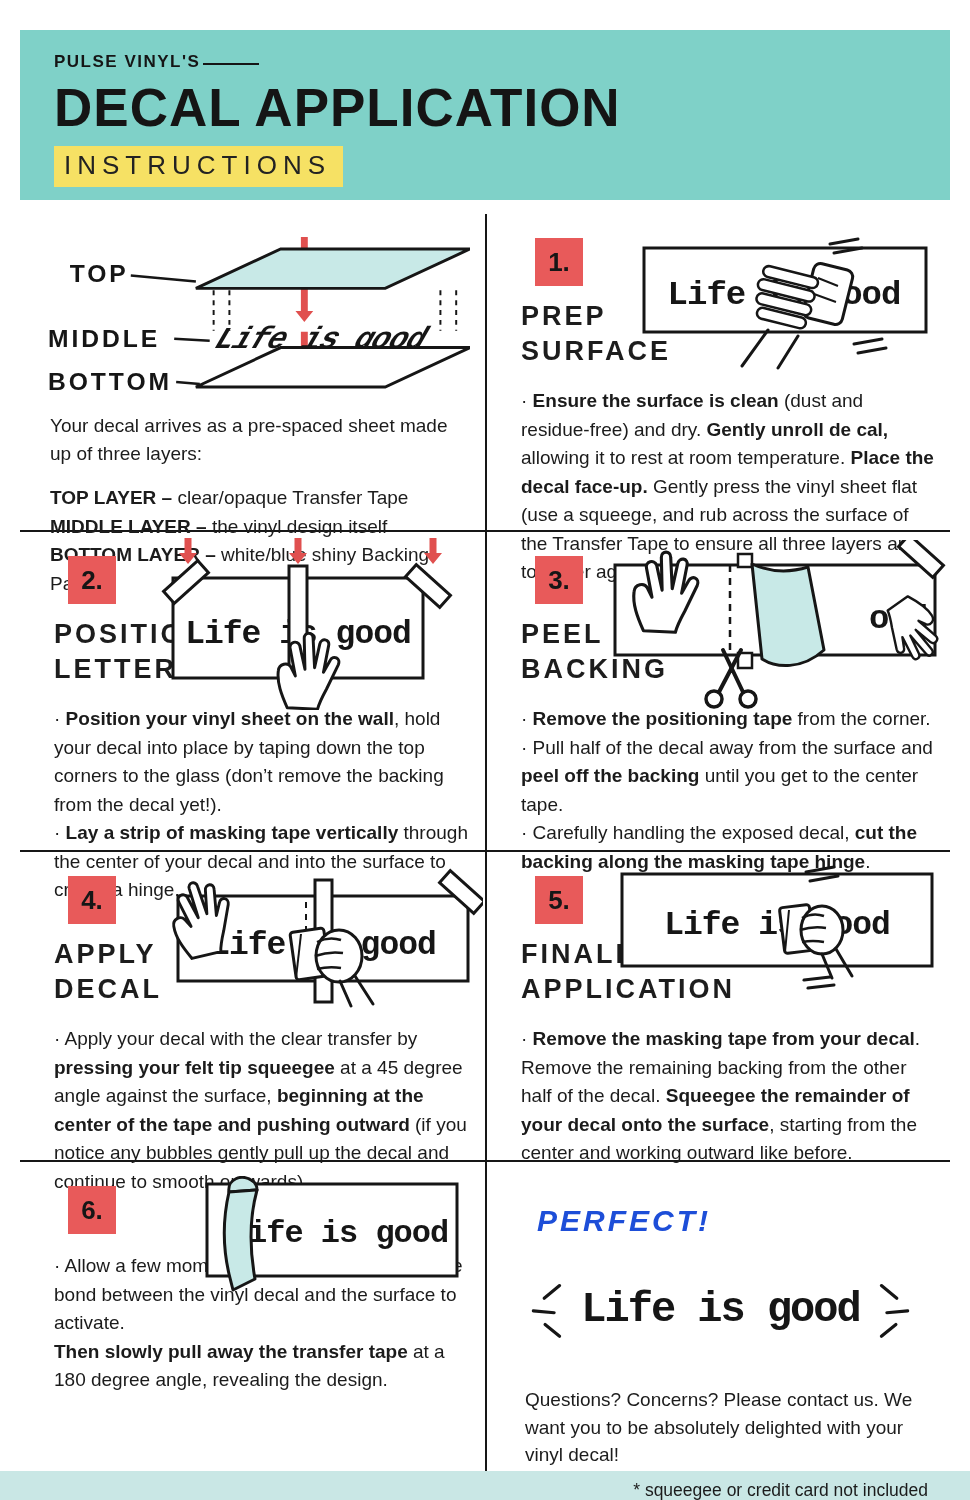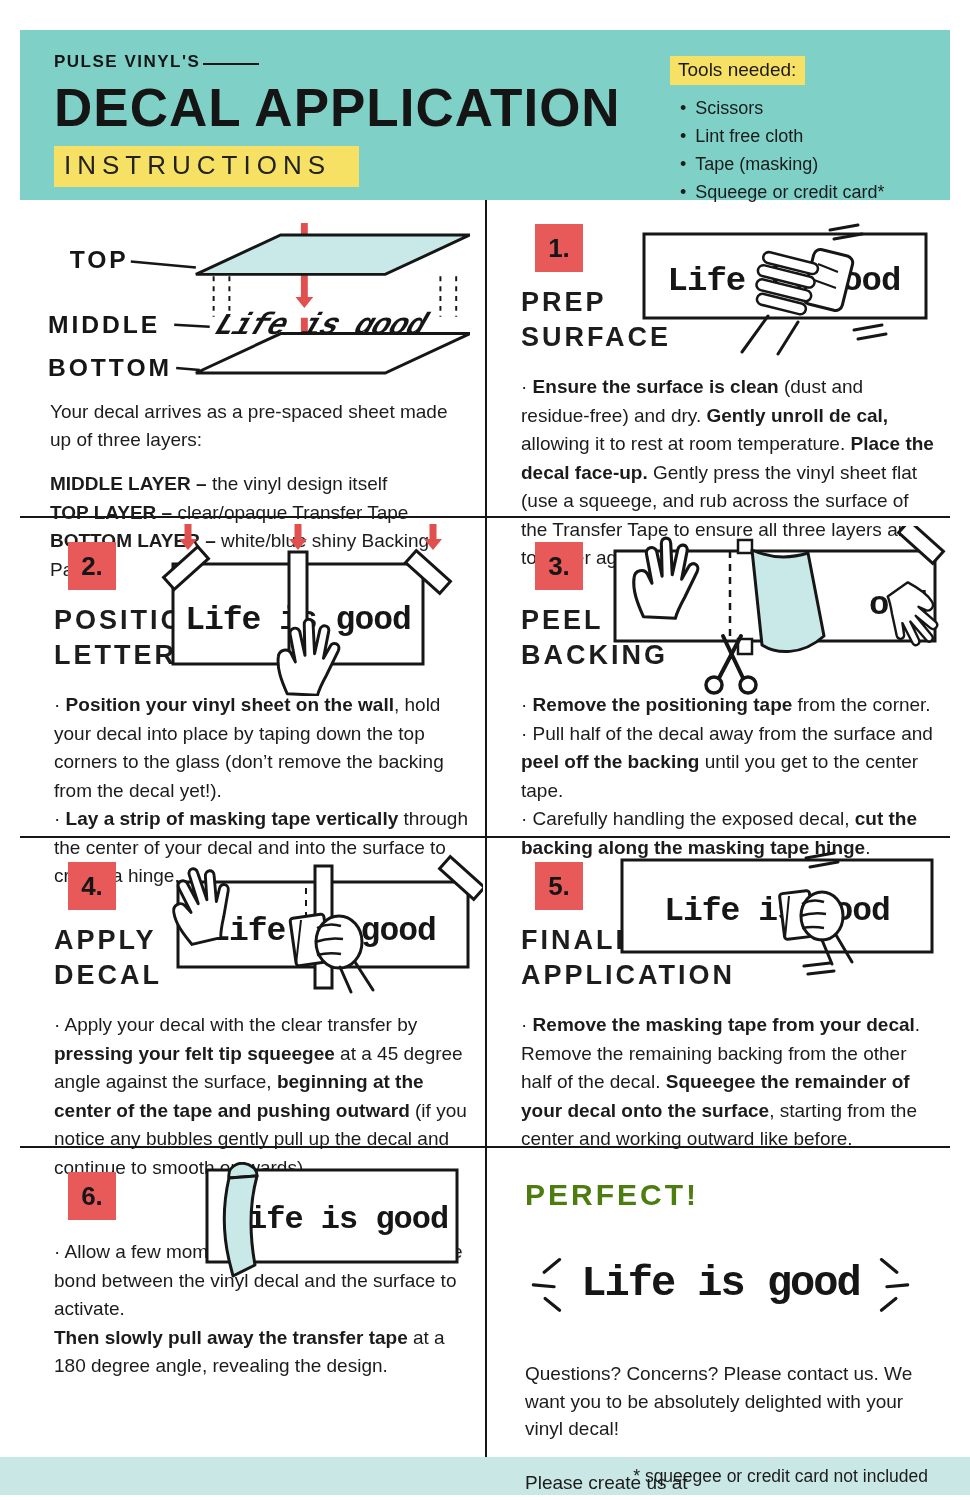--- a/index.html
+++ b/index.html
@@ -3,29 +3,29 @@
 <meta charset="utf-8">
 <style>
   html,body{margin:0;padding:0;}
   body{
     width:970px;height:1500px;background:#ffffff;overflow:hidden;
     font-family:"Liberation Sans",sans-serif;color:#1c1c1c;
     -webkit-font-smoothing:antialiased;
   }
   
   .hdr{
-    margin:30px 20px 0 20px;height:170px;background:#7FD1C8;
+    margin:30px 20px 14px 20px;height:170px;background:#7FD1C8;
     box-sizing:border-box;padding:22px 30px 0 34px;
     display:flex;justify-content:space-between;
   }
   .brand{font-size:17px;font-weight:bold;letter-spacing:1.5px;color:#151515;}
   .brand-rule{display:inline-block;width:56px;border-bottom:2px solid #151515;margin-left:3px;vertical-align:2px;}
   .hdr h1{margin:9px 0 12px 0;font-size:53px;line-height:1;letter-spacing:1px;font-weight:bold;color:#151515;}
   .hl{background:#F6E164;}
-  .subtitle-box{display:inline-block;padding:4px 28px 6px 10px;font-size:26px;letter-spacing:6px;color:#222;}
+  .subtitle-box{display:inline-block;padding:4px 12px 6px 10px;font-size:26px;letter-spacing:6px;color:#222;}
   .tools{padding-top:4px;width:250px;}
   .tools-label{display:inline-block;padding:3px 9px 4px 8px;font-size:19px;color:#1b1b1b;}
   .tools ul{list-style:none;margin:13px 0 0 10px;padding:0;}
   .tools li{font-size:18px;margin-bottom:7px;color:#1b1b1b;}
   .tools li::before{content:"•";margin-right:9px;}
   
   .grid{margin:0 20px;}
   .row{display:flex;box-sizing:border-box;border-bottom:2px solid #161616;}
   .row.r1{height:318px;}
   .row.r2{height:320px;}
@@ -57,21 +57,21 @@
   }
   .illus{position:absolute;}
   .i1{top:20px;right:10px;}
   .i2{top:6px;right:2px;}
   .i3{top:8px;right:0;}
   .i4{top:14px;right:2px;}
   .i5{top:12px;right:8px;}
   .i6{top:14px;right:18px;}
   
   .perfect{padding:26px 30px 0 34px;}
-  .perfect-title{margin:4px;font-size:30px;font-weight:bold;letter-spacing:3px;color:#4d7c0f;}
+  .perfect-title{margin:16px;font-size:30px;font-weight:bold;letter-spacing:3px;color:#1d4ed8;font-style:italic;}
   .logo-row{display:flex;align-items:center;justify-content:center;gap:16px;margin-top:40px;}
   .logo-text{
     font-family:"Liberation Mono",monospace;font-weight:bold;font-size:42px;
     letter-spacing:-2px;color:#161616;white-space:nowrap;
   }
   .perfect p{font-size:19px;line-height:1.45;margin:26px 0 0 4px;max-width:430px;}
   .perfect .p1{margin-top:44px;}
   
   .footer{
     margin-top:0;height:38px;background:#C9E7E5;
@@ -83,29 +83,20 @@
   svg .lbl{font-family:"Liberation Sans",sans-serif;font-weight:bold;letter-spacing:3px;}
 </style>
 </head>
 <body>
 
 <header class="hdr">
   <div>
     <div class="brand"><span>PULSE VINYL'S</span><span class="brand-rule"></span></div>
     <h1>DECAL APPLICATION</h1>
     <div><span class="hl subtitle-box">INSTRUCTIONS</span></div>
-  </div>
-  <div class="tools">
-    <span class="hl tools-label">Tools needed:</span>
-    <ul>
-      <li>Scissors</li>
-      <li>Lint free cloth</li>
-      <li>Tape (masking)</li>
-      <li>Squeege or credit card*</li>
-    </ul>
   </div>
 </header>
 
 <div class="grid">
 
   <div class="row r1">
 
     <div class="cell left">
       <div class="intro">
         <svg class="layers-svg" width="424" height="160" viewBox="0 0 430 160">
@@ -131,22 +122,22 @@
 
           <text class="lbl" x="24" y="46" font-size="25">TOP</text>
           <line x1="86" y1="39" x2="152" y2="45" stroke="#161616" stroke-width="2.5"></line>
           <text class="lbl" x="2" y="111" font-size="25">MIDDLE</text>
           <line x1="130" y1="103" x2="166" y2="105" stroke="#161616" stroke-width="2.5"></line>
           <text class="lbl" x="2" y="155" font-size="25">BOTTOM</text>
           <line x1="132" y1="147" x2="156" y2="149" stroke="#161616" stroke-width="2.5"></line>
         </svg>
         <p>Your decal arrives as a pre-spaced sheet made up of three layers:</p>
         <div class="layer-lines">
+          <div class="layer-line"><b>TOP LAYER – </b><span>clear/opaque Transfer Tape</span></div>
           <div class="layer-line"><b>MIDDLE LAYER – </b><span>the vinyl design itself</span></div>
-          <div class="layer-line"><b>TOP LAYER – </b><span>clear/opaque Transfer Tape</span></div>
           <div class="layer-line"><b>BOTTOM LAYER – </b><span>white/blue shiny Backing Paper.</span></div>
         </div>
       </div>
     </div>
 
     <div class="cell right">
       <div class="step">
         <div class="step-num">1.</div>
         <h2 class="step-title">PREP
 SURFACE</h2>

